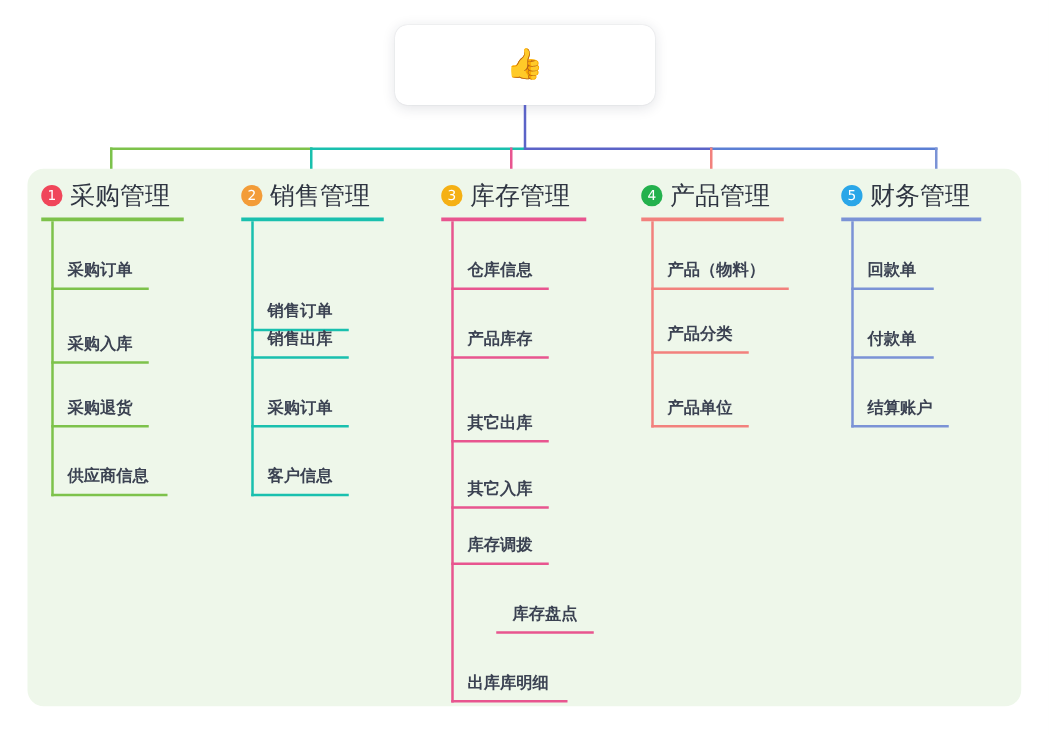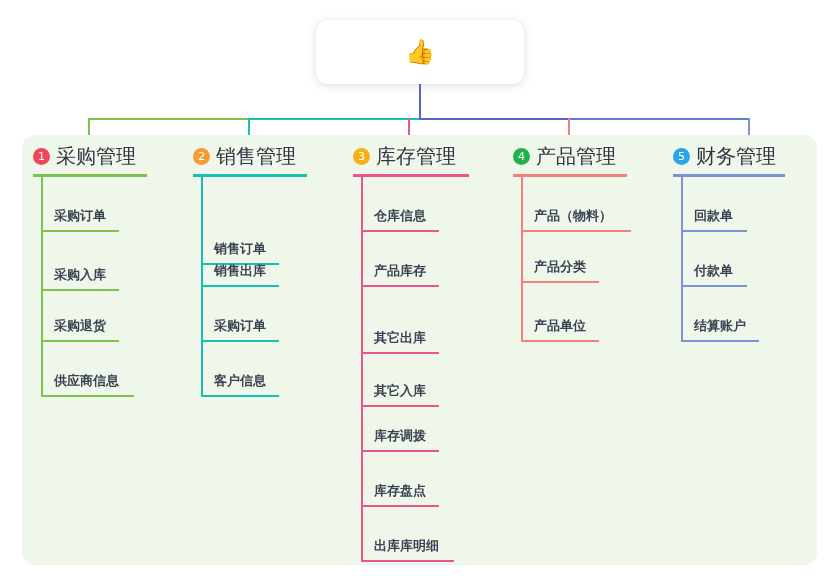--- a/index.html
+++ b/index.html
@@ -142,21 +142,21 @@
           <div class="rule" style="width: 78px; background: rgb(232, 85, 143);"></div>
         </div>
         <div class="item" style="top: 204px; width: 82px; height: 65px;">
           <span class="lbl">其它入库</span>
           <div class="rule" style="width: 78px; background: rgb(232, 85, 143);"></div>
         </div>
         <div class="item" style="top: 259px; width: 82px; height: 55px;">
           <span class="lbl">库存调拨</span>
           <div class="rule" style="width: 78px; background: rgb(232, 85, 143);"></div>
         </div>
-        <div class="item" style="top: 314px; width: 82px; height: 55px;">
+        <div class="item" style="top: 314px; width: 82px; height: 55px; margin-left: 36px;">
           <span class="lbl">库存盘点</span>
           <div class="rule" style="width: 78px; background: rgb(232, 85, 143);"></div>
         </div>
         <div class="item" style="top: 369px; width: 97px; height: 55px;">
           <span class="lbl">出库库明细</span>
           <div class="rule" style="width: 93px; background: rgb(232, 85, 143);"></div>
         </div>
       </div>
       <div class="col" style="left: 513px; top: 138px;">
         <div class="col-head">

